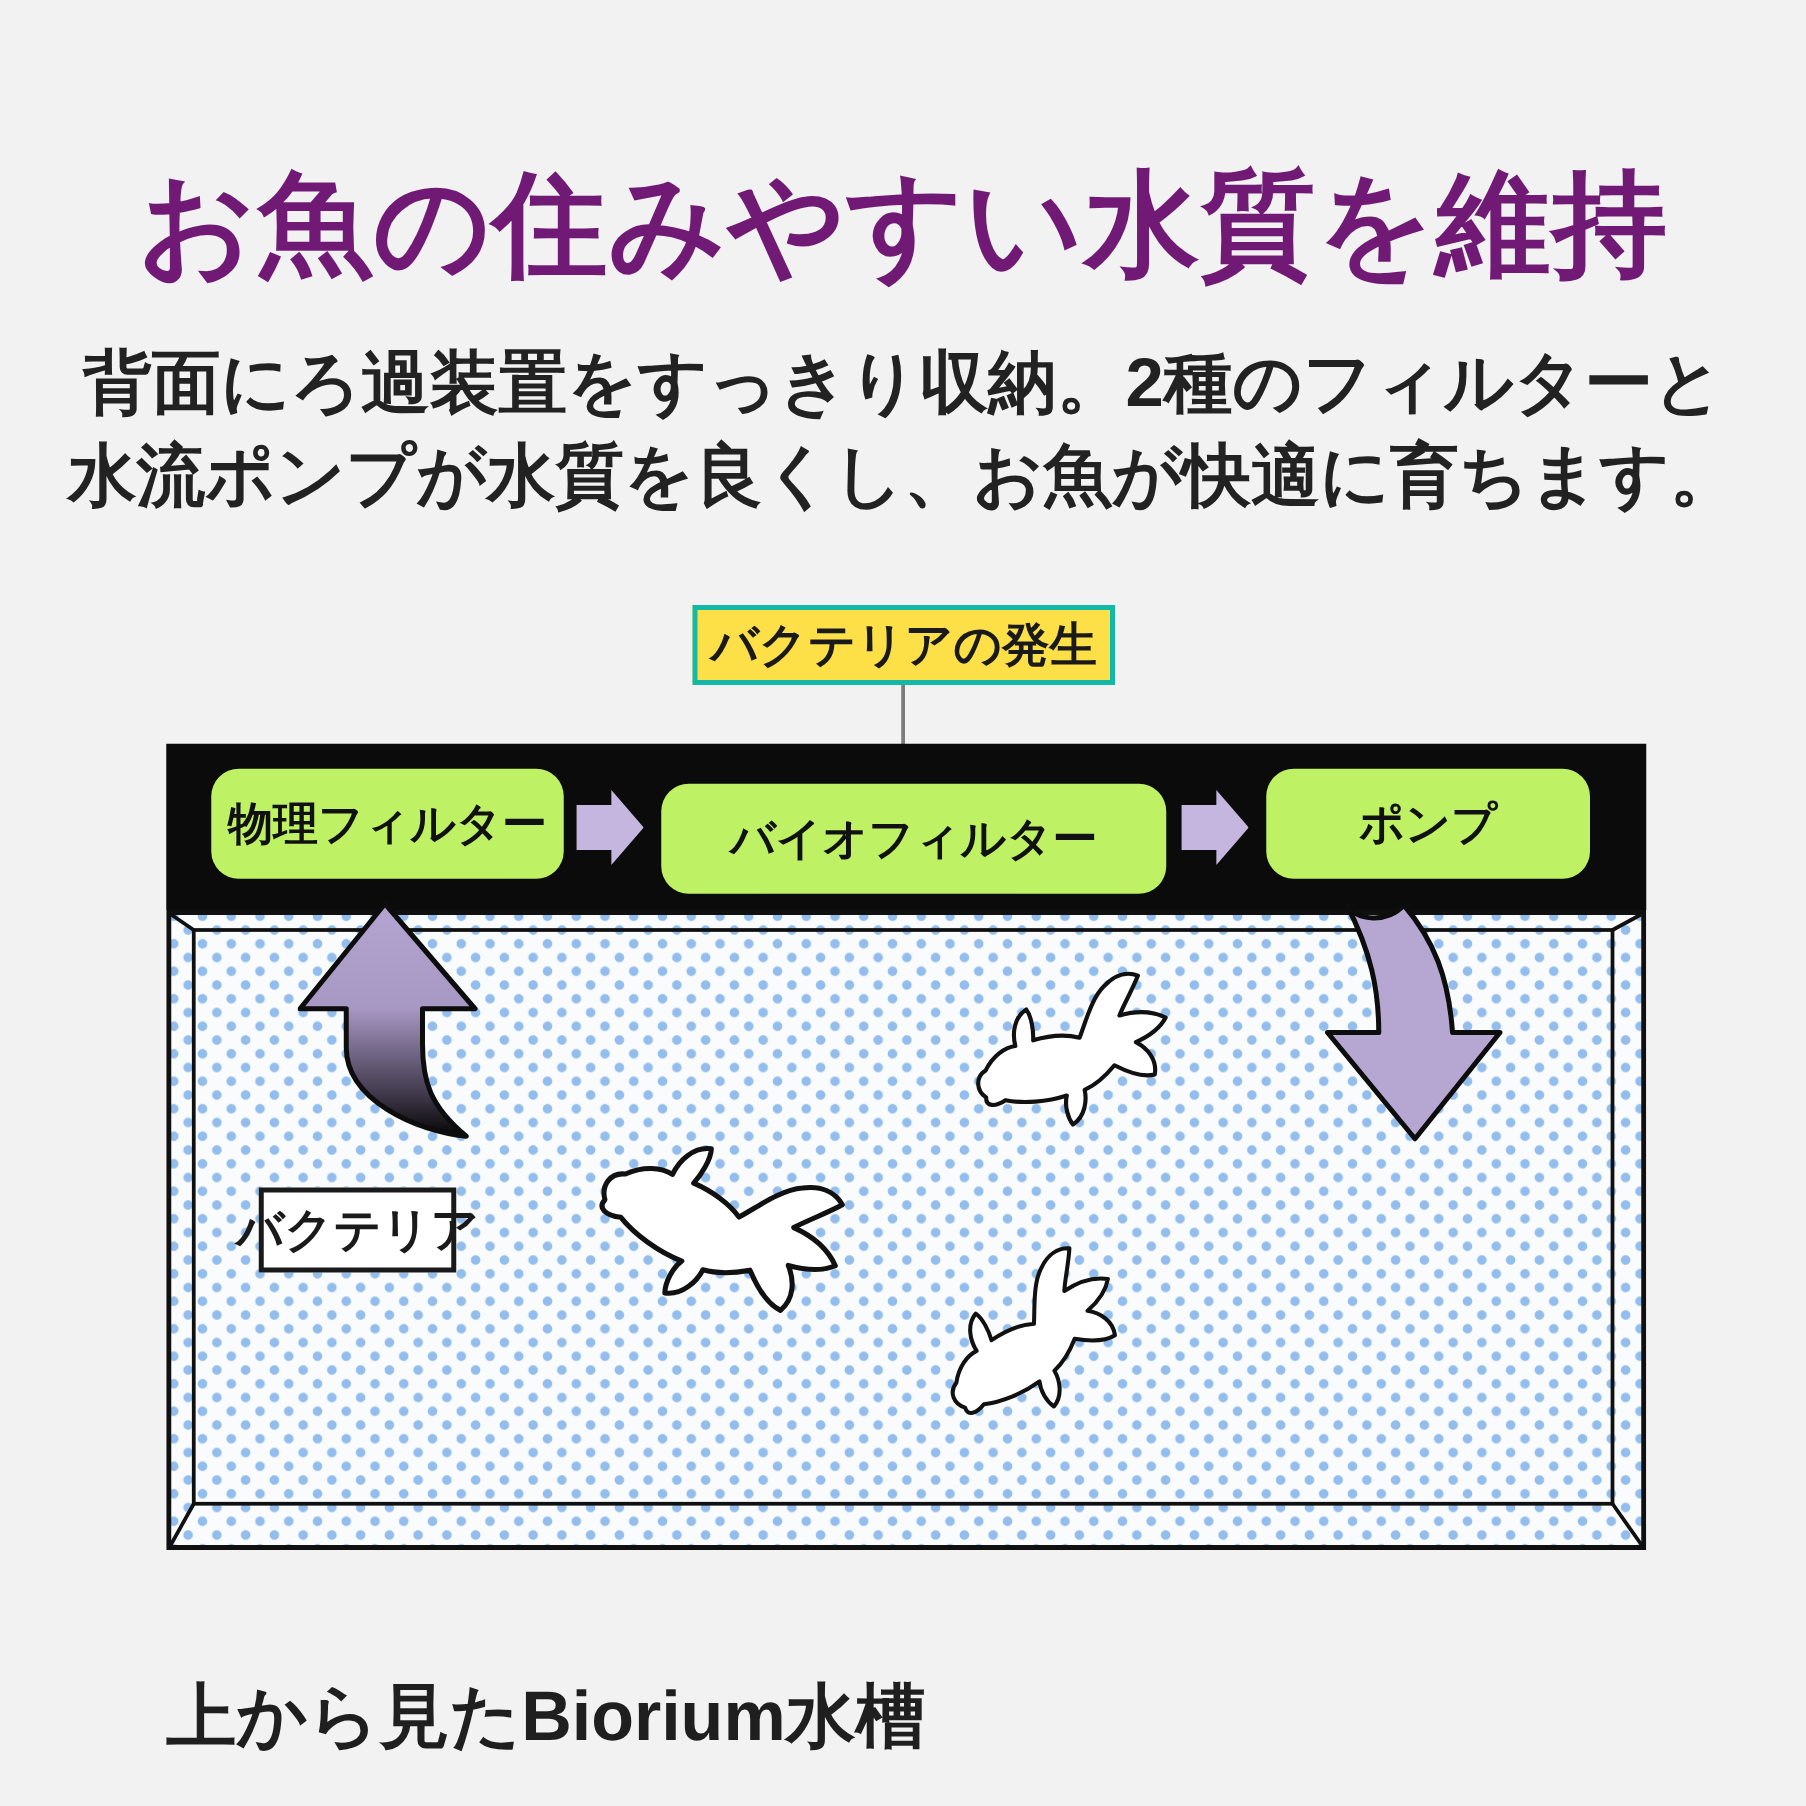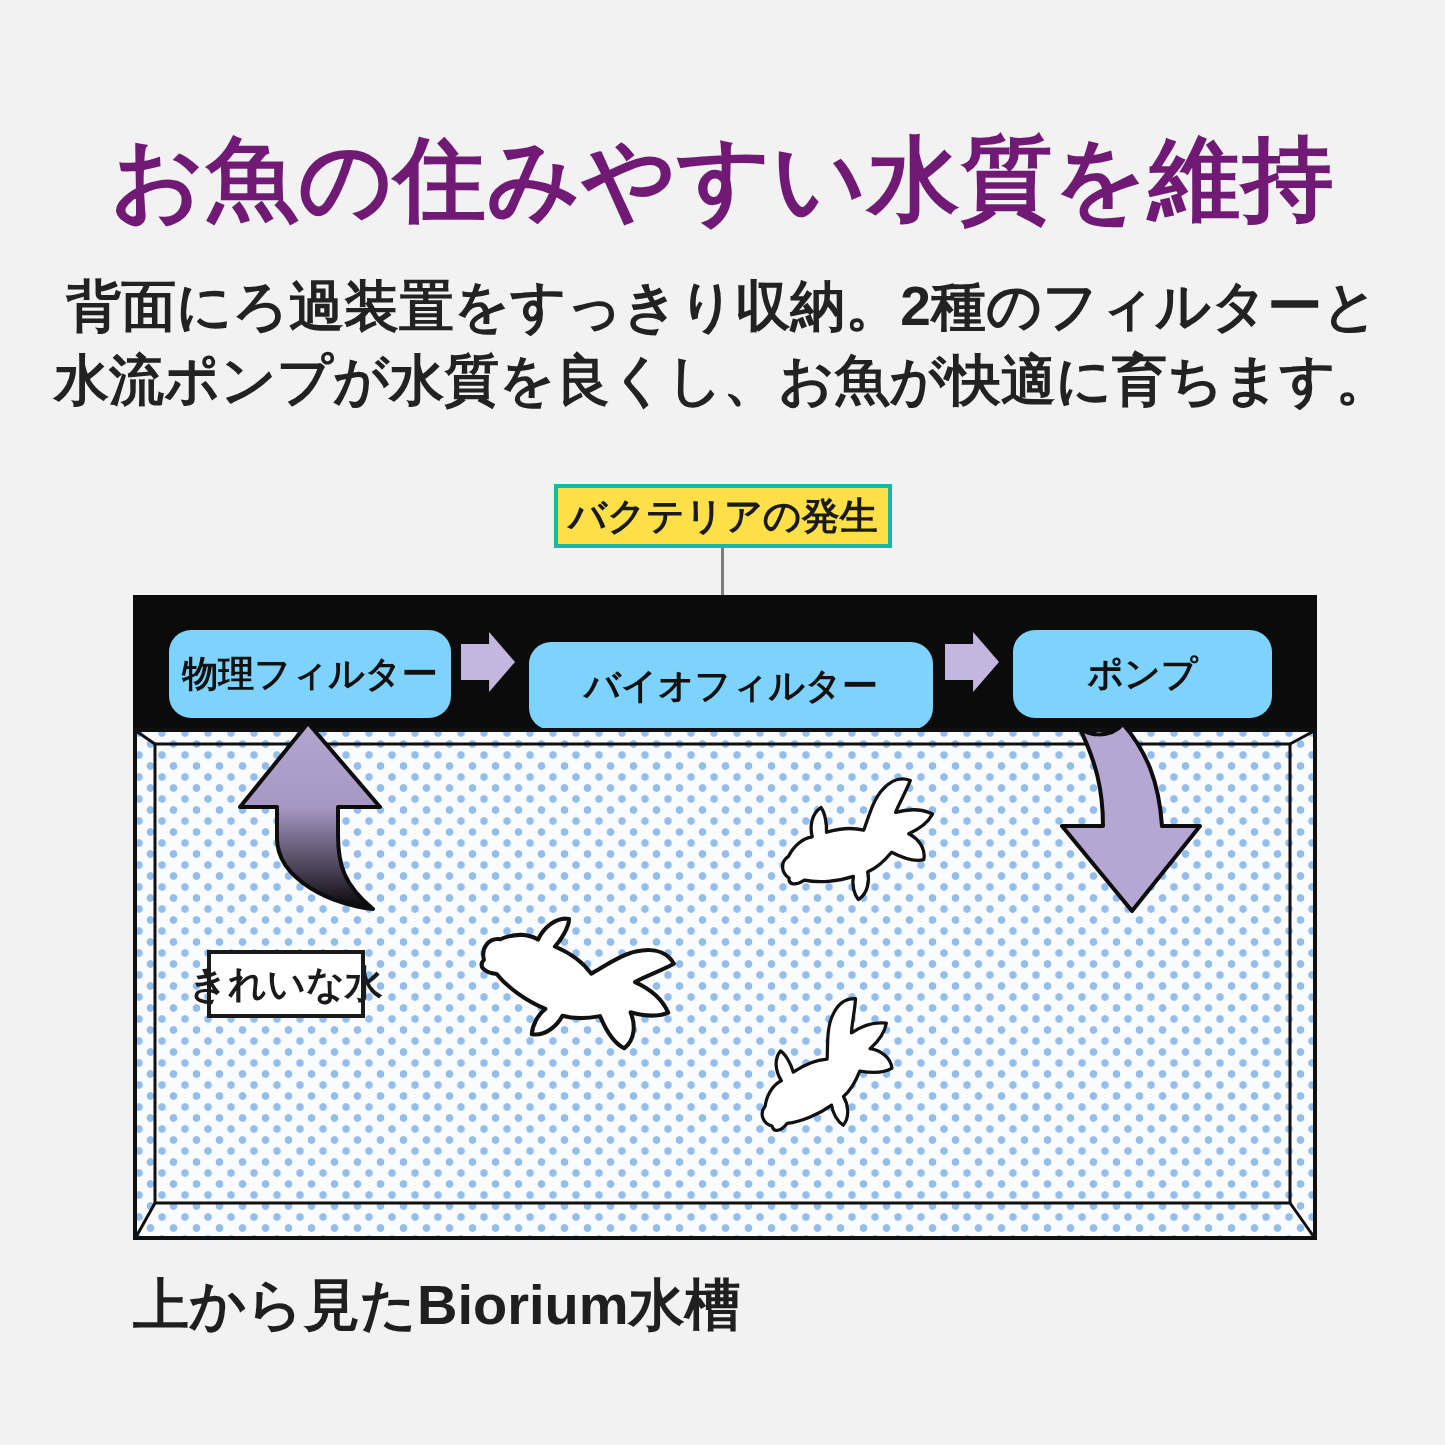--- a/index.html
+++ b/index.html
@@ -57,22 +57,22 @@
 
   
   .filter-bar{
     position:absolute;
     left:133px;top:595px;
     width:1184px;height:133px;
     background:#0b0b0b;
   }
   .flow-box{
     position:absolute;
-    top:35px;height:88px;
-    background:#7dd3fc;
+    top:20px;height:88px;
+    background:#bef264;
     border-radius:22px;
     display:flex;align-items:center;justify-content:center;
     font-size:36px;font-weight:700;color:#111;
     white-space:nowrap;
   }
   .flow-box.b1{left:36px;width:282px;}
   .flow-box.b2{left:396px;width:404px;margin-top:12px;}
   .flow-box.b3{left:880px;width:259px;}
   .flow-arrow{
     position:absolute;
@@ -108,21 +108,21 @@
     white-space:nowrap;
   }
   .dirty{left:207px;top:950px;width:158px;height:68px;font-size:38px;}
   .clean{left:1016px;top:932px;width:230px;height:106px;font-size:36px;line-height:1.35;}
 
   .arrow-svg{position:absolute;}
   .fish{position:absolute;}
 
   .caption{
     position:absolute;
-    left:133px;top:1268px;
+    left:133px;top:1336px;
     font-size:56px;
     font-weight:600;
     color:#1f1f1f;
     white-space:nowrap;
   }
 </style>
 </head>
 <body>
 
 <div class="canvas">
@@ -180,17 +180,17 @@
   <svg class="fish" style="left:468px;top:916px;transform:rotate(16deg);" width="222" height="142">
     <use href="#goldfish" width="222" height="142"></use>
   </svg>
   <svg class="fish" style="left:772px;top:786px;transform:rotate(-24deg);" width="182" height="118">
     <use href="#goldfish" width="182" height="118"></use>
   </svg>
   <svg class="fish" style="left:742px;top:1016px;transform:rotate(-42deg);" width="178" height="114">
     <use href="#goldfish" width="178" height="114"></use>
   </svg>
 
-  <div class="water-label dirty">きれいな水</div>
+  <div class="water-label dirty">バクテリア</div>
 
   <div class="caption">上から見たBiorium水槽</div>
 
 </div>
 
 </body></html>

